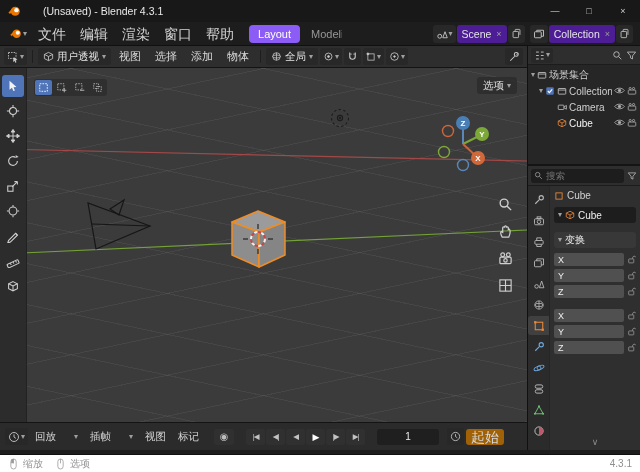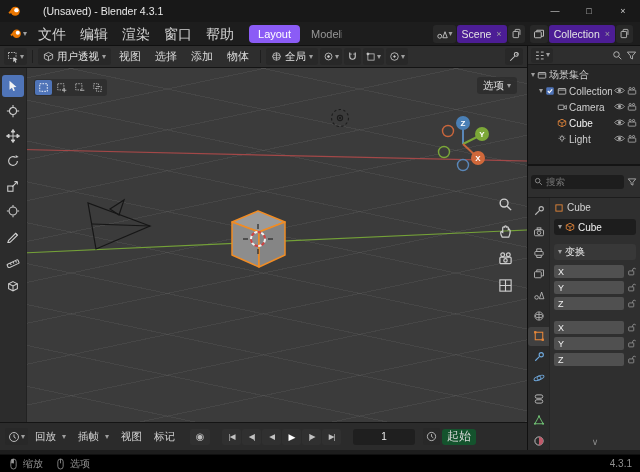--- a/index.html
+++ b/index.html
@@ -56,57 +56,57 @@
   .selmode{position:absolute;left:34px;top:11px;display:flex;gap:1px;z-index:2;background:rgba(40,40,40,.6);border-radius:3px;padding:1px}
   .selmode .sm{width:17px;height:15px;border-radius:2px;display:flex;align-items:center;justify-content:center}
   .selmode .sm.active{background:#4f74b8}
   .options-btn{position:absolute;top:9px;right:10px;z-index:2;display:flex;align-items:center;gap:3px;background:rgba(45,45,45,.85);border-radius:3px;height:17px;padding:0 6px;font-size:10.5px;color:#e0e0e0}
   .gizmo{position:absolute;top:42px;right:32px;z-index:2}
   .vp-side{position:absolute;top:126px;right:12px;z-index:2;display:flex;flex-direction:column;gap:7px;align-items:center}
   .vp-side .vbtn{width:20px;height:20px;display:flex;align-items:center;justify-content:center;border-radius:50%}
 
   
   .timeline{height:28px;background:#2b2b2b;border-top:1px solid #141414;display:flex;align-items:center;gap:2px;padding:0 5px;white-space:nowrap;overflow:hidden}
-  .tl-menu{display:flex;align-items:center;gap:6px;padding:0 5px;font-size:10.5px;color:#d5d5d5}
+  .tl-menu{display:flex;align-items:center;gap:18px;padding:0 5px;font-size:10.5px;color:#d5d5d5}
   .transport{display:flex;gap:1px;margin-left:10px}
   .tbtn{min-width:19px;height:16px;padding:0 2px;font-size:7.5px;color:#c2c2c2;background:#303030;display:flex;align-items:center;justify-content:center;border-radius:2px;letter-spacing:-1px}
   .tbtn.play{color:#ffffff;font-size:9px}
   .rec-btn{width:20px;height:16px;border-radius:2px;background:#303030;color:#bdbdbd;display:flex;align-items:center;justify-content:center;font-size:10px;margin-left:8px}
   .frame-field{width:62px;height:16px;background:#1f1f1f;border:none;border-radius:3px;color:#ececec;font-size:10px;text-align:center;margin-left:10px;font-family:inherit}
-  .start-field{display:flex;align-items:center;gap:3px;height:16px;background:#14532d;border-radius:3px;padding:0 5px;font-size:12px;color:#d9d9d9;overflow:hidden;flex-shrink:1;min-width:0}
+  .start-field{display:flex;align-items:flex-start;gap:3px;height:16px;background:#a16207;border-radius:3px;padding:0 5px;font-size:14px;color:#d9d9d9;overflow:hidden;flex-shrink:1;min-width:0}
 
   
   .outliner{height:120px;background:#262626;border-bottom:2px solid #141414;display:flex;flex-direction:column}
   .ol-header{height:19px;background:#2e2e2e;display:flex;align-items:center;gap:2px;padding:0 3px;border-bottom:1px solid #1c1c1c}
   .ol-rows{padding:2px 1px}
   .ol-row{height:16px;display:flex;align-items:center;gap:2px;padding:0 2px;font-size:10px;color:#cfcfcf;white-space:nowrap;overflow:hidden}
   .ol-row .lbl{overflow:hidden;text-overflow:clip}
   .ol-icons{margin-left:auto;display:flex;gap:2px;flex-shrink:0}
   .indent1{padding-left:10px}.indent2{padding-left:28px}
 
   
   .props{flex:1;display:flex;flex-direction:column;background:#2f2f2f;min-height:0}
-  .props-header{height:32px;background:#2e2e2e;display:flex;align-items:center;gap:3px;padding:0 3px;border-bottom:1px solid #1c1c1c}
+  .props-header{height:20px;background:#2e2e2e;display:flex;align-items:center;gap:3px;padding:0 3px;border-bottom:1px solid #1c1c1c}
   .search-field{flex:1;display:flex;align-items:center;gap:3px;background:#1d1d1d;border-radius:3px;height:14px;padding:0 3px;min-width:0}
   .search-field input{flex:1;min-width:0;background:transparent;border:none;outline:none;color:#bdbdbd;font-size:9.5px;font-family:inherit}
   .props-body{flex:1;display:flex;min-height:0}
   .ptabs{width:22px;background:#2b2b2b;border-right:1px solid #262626;display:flex;flex-direction:column;align-items:center;padding-top:4px;gap:2px}
   .ptab{width:21px;height:19px;display:flex;align-items:center;justify-content:center;border-radius:3px 0 0 3px}
   .ptab.active{background:#404040}
   .pcontent{flex:1;min-width:0;padding:4px 4px 3px 4px;display:flex;flex-direction:column}
   .breadcrumb{display:flex;align-items:center;gap:3px;font-size:10px;color:#d2d2d2;margin-bottom:6px;overflow:hidden;white-space:nowrap}
   .name-field{display:flex;align-items:center;gap:3px;background:#1d1d1d;border-radius:3px;height:16px;padding:0 4px;font-size:10px;color:#efefef;margin-bottom:9px;overflow:hidden;white-space:nowrap}
   .panel-header{display:flex;align-items:center;gap:3px;font-size:10px;color:#eaeaea;background:#383838;height:16px;border-radius:3px;padding:0 4px;margin-bottom:5px}
   .trow{display:flex;align-items:center;gap:3px;margin-bottom:3px}
   .trow.group-gap{margin-top:8px}
   .tfield{flex:1;min-width:0;height:13px;background:#505050;border-radius:2px;display:flex;align-items:center;padding:0 4px;font-size:9px;color:#f2f2f2}
   .scroll-more{margin-top:auto;text-align:center;color:#8d8d8d;font-size:9px;line-height:10px}
 
   
-  .statusbar{position:absolute;left:0;right:0;bottom:0;height:18px;background:#000000;border-top:1px solid #101010;display:flex;align-items:center;gap:12px;padding:0 8px;font-size:10px;color:#929292}
+  .statusbar{position:absolute;left:0;right:0;bottom:0;height:18px;background:#ffffff;border-top:1px solid #101010;display:flex;align-items:center;gap:12px;padding:0 8px;font-size:10px;color:#929292}
   .hint{display:flex;align-items:center;gap:4px}
   .version{margin-left:auto;color:#8f8f8f}
 
   svg{display:block}
 </style>
 </head>
 <body>
 
 <div class="app">
 
@@ -619,44 +619,20 @@
               <span>
                 <svg width="10" height="10" viewBox="0 0 16 16" stroke="#b5b5b5" fill="none" stroke-width="1.2">
                     <circle cx="5" cy="4" r="1.7"></circle>
                     <circle cx="10.5" cy="4" r="1.7"></circle>
                     <rect x="2" y="6.5" width="12" height="6.5" rx="1"></rect>
                   </svg>
               </span>
             </div>
           </div>
 
-          <div class="ol-row indent2">
-            <span>
-              <svg width="10" height="10" viewBox="0 0 16 16" stroke="#c9c9c9" fill="none" stroke-width="1.2">
-                  <circle cx="8" cy="7" r="3"></circle>
-                  <path d="M8 1.5 V3 M8 11 v1.5 M2.5 7 H4 M12 7 h1.5 M4 3 l1 1 M12 3 l-1 1"></path>
-                </svg>
-            </span>
-            <span class="lbl">Light</span>
-            <div class="ol-icons">
-              <span>
-                <svg width="11" height="9" viewBox="0 0 16 12" stroke="#b5b5b5" fill="none" stroke-width="1.2">
-                    <path d="M1 6 C4 1.5 12 1.5 15 6 C12 10.5 4 10.5 1 6 Z"></path>
-                    <circle cx="8" cy="6" r="1.8" fill="#b5b5b5"></circle>
-                  </svg>
-              </span>
-              <span>
-                <svg width="10" height="10" viewBox="0 0 16 16" stroke="#b5b5b5" fill="none" stroke-width="1.2">
-                    <circle cx="5" cy="4" r="1.7"></circle>
-                    <circle cx="10.5" cy="4" r="1.7"></circle>
-                    <rect x="2" y="6.5" width="12" height="6.5" rx="1"></rect>
-                  </svg>
-              </span>
-            </div>
-          </div>
         </div>
       </div>
 
       <div class="props">
         <div class="props-header">
           <div class="search-field">
             <span>
               <svg width="9" height="9" viewBox="0 0 16 16" stroke="#8f8f8f" fill="none" stroke-width="1.6">
                   <circle cx="6.5" cy="6.5" r="4"></circle>
                   <path d="M9.6 9.6 L14 14"></path>

